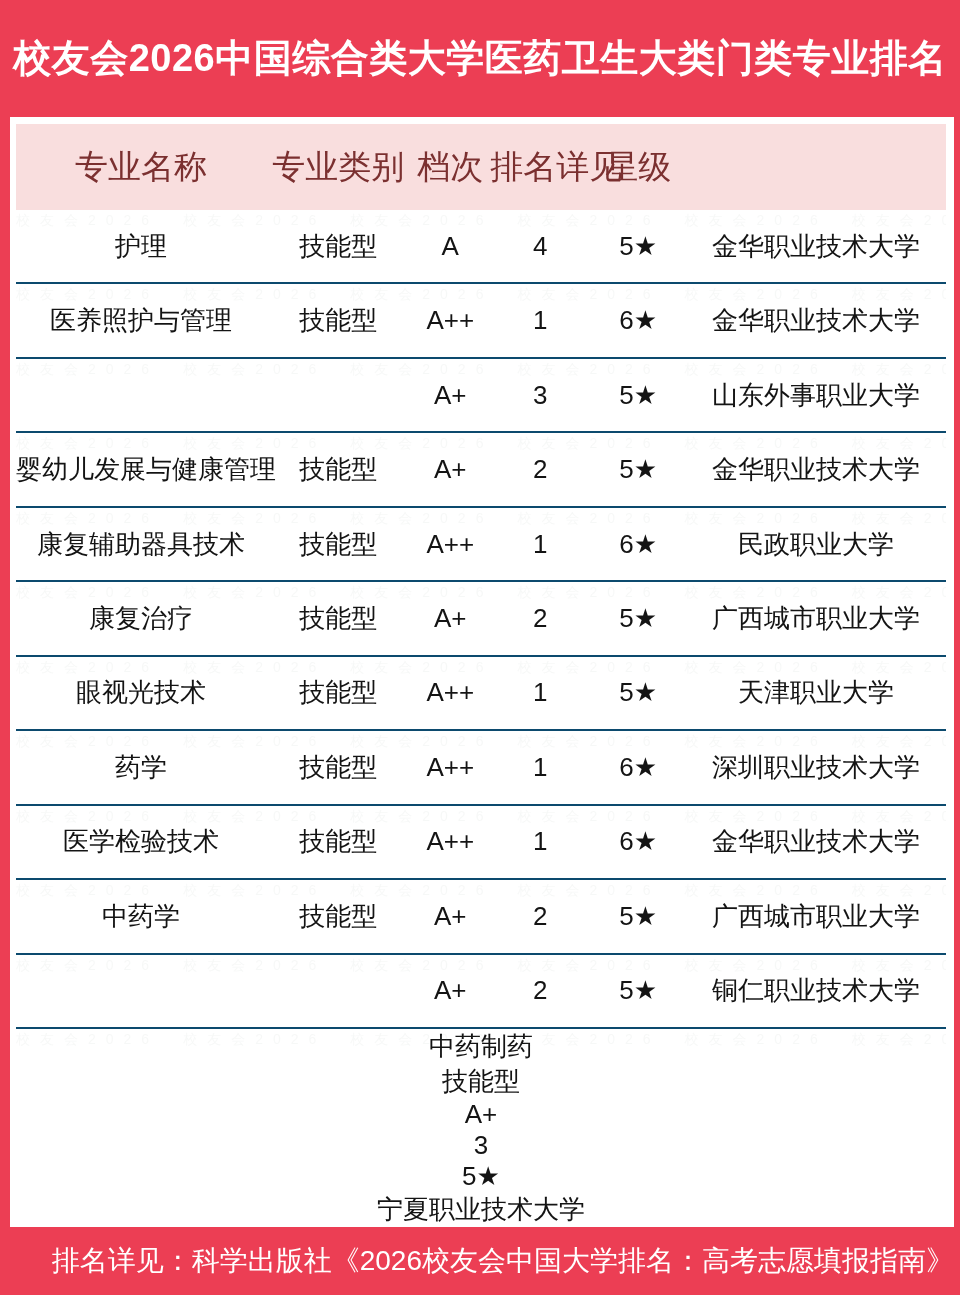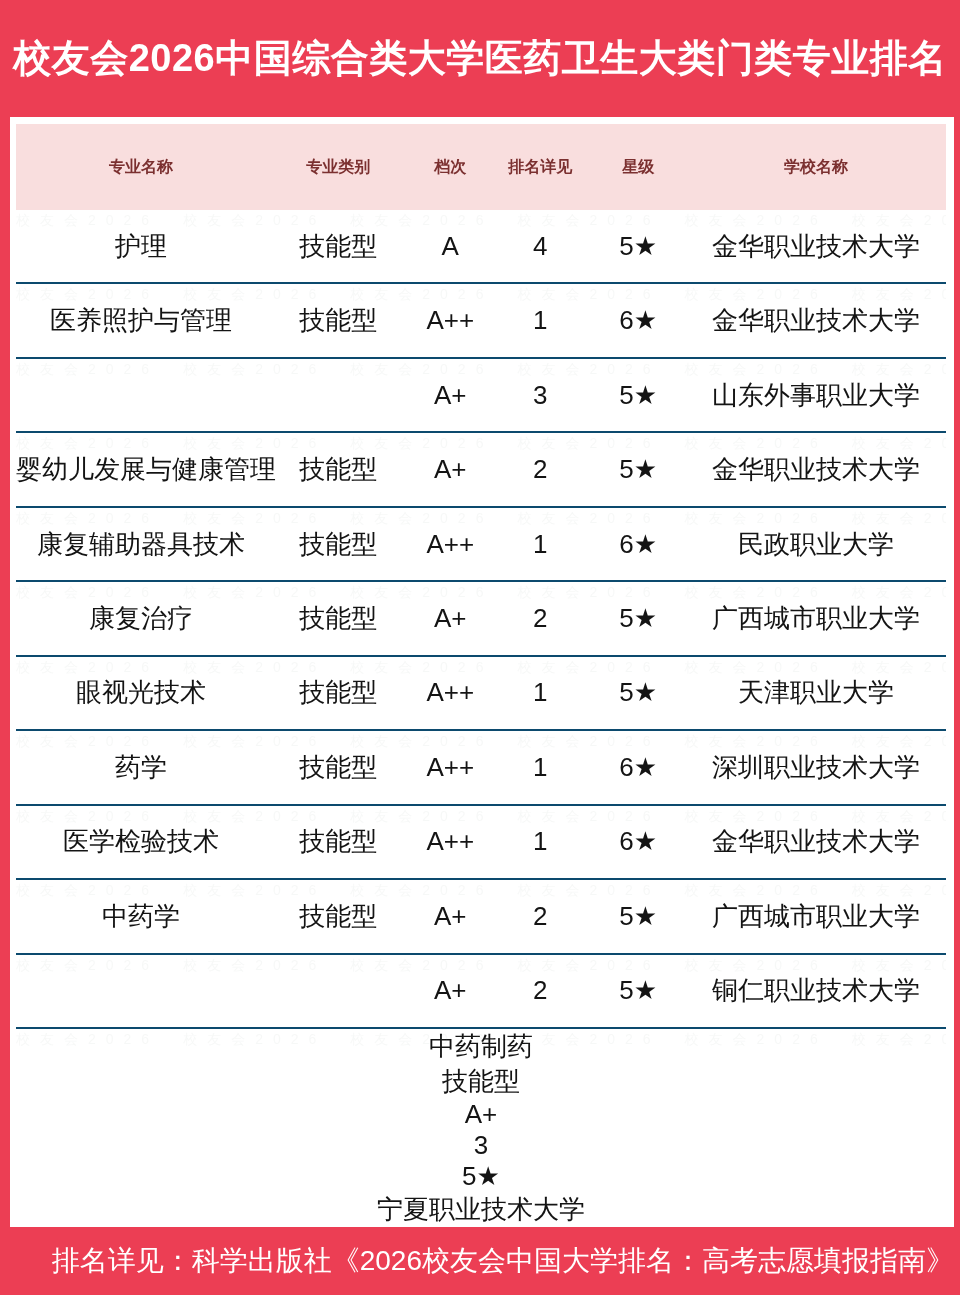--- a/index.html
+++ b/index.html
@@ -67,22 +67,22 @@
     left: 16px; right: 14px;
     top: 124px; bottom: 68px;
   }
   .thead {
     height: 86px;
     background: #f9dede;
     display: flex;
     align-items: center;
   }
   .thead .cell {
-    font-weight: bold;
-    font-size: 16px;
+    font-weight: normal;
+    font-size: 33px;
     color: #7b3030;
   }
   .tbody {
     position: absolute;
     left: 0; right: 0;
     top: 86px; bottom: 0;
     display: flex;
     flex-direction: column;
   }
   .trow {
@@ -132,21 +132,20 @@
   <div class="side-border-left"></div>
   <div class="side-border-right"></div>
 
   <div class="table-wrap">
     <div class="thead">
       <div class="cell c0">专业名称</div>
       <div class="cell c1">专业类别</div>
       <div class="cell c2">档次</div>
       <div class="cell c3">排名详见</div>
       <div class="cell c4">星级</div>
-      <div class="cell c5">学校名称</div>
     </div>
     <div class="tbody">
   <div class="trow">
     <div class="watermark">校友会2026　校友会2026　校友会2026　校友会2026　校友会2026　校友会2026　校友会2026　校友会2026　校友会2026　校友会2026　</div>
     <div class="cell c0">护理</div>
     <div class="cell c1">技能型</div>
     <div class="cell c2">A</div>
     <div class="cell c3">4</div>
     <div class="cell c4">5★</div>
     <div class="cell c5">金华职业技术大学</div>

